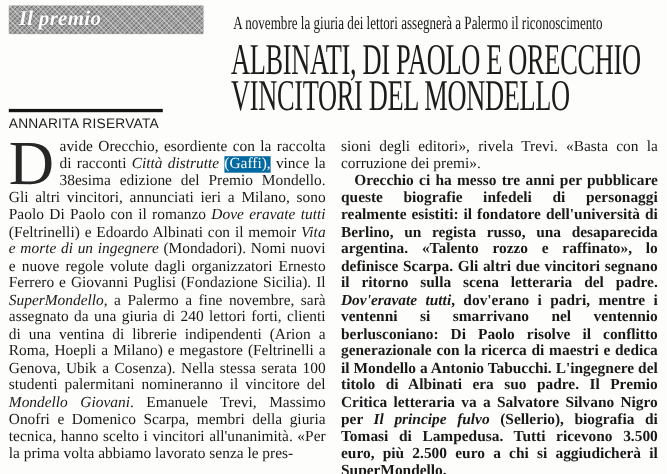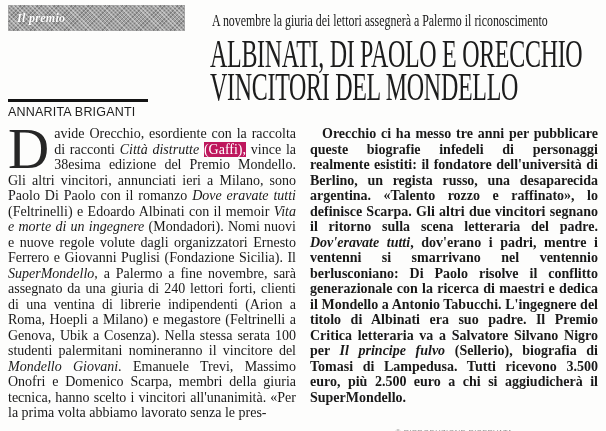--- a/index.html
+++ b/index.html
@@ -23,21 +23,21 @@
     display: flex; align-items: center;
     background-color: #a2a2a2;
     background-image:
       repeating-linear-gradient(45deg, rgba(255,255,255,.38) 0 1px, rgba(255,255,255,0) 1px 3px),
       repeating-linear-gradient(135deg, rgba(40,40,40,.30) 0 1px, rgba(0,0,0,0) 1px 3px);
   }
   .tag-label {
     color: #ffffff;
     font-weight: bold;
     font-style: italic;
-    font-size: 12px;
+    font-size: 19px;
     letter-spacing: .3px;
     text-shadow: 0 0 2px rgba(60,60,60,.55);
   }
 
   
   .kicker {
     position: absolute;
     left: 212px; top: 11px;
     font-size: 17px;
     white-space: nowrap;
@@ -100,21 +100,21 @@
 
   .dropcap {
     float: left;
     font-size: 57px;
     line-height: 46px;
     padding: 0 5px 0 0;
     color: #262626;
   }
   .italic { font-style: italic; margin-top: 36px; }
   .highlight {
-    background: #be185d;
+    background: #0369a1;
     color: #ffffff;
     padding: 0 0;
   }
 
   .copyright {
     margin-top: 20px;
     text-align: center;
     font-family: Liberation Sans, sans-serif;
     font-size: 7.5px;
     letter-spacing: .4px;
@@ -131,25 +131,26 @@
   </div>
 
   <div class="kicker">A novembre la giuria dei lettori assegnerà a Palermo il riconoscimento</div>
 
   <h1 class="headline">
     <span class="hl-line">ALBINATI, DI PAOLO E ORECCHIO</span>
     <span class="hl-line">VINCITORI DEL MONDELLO</span>
   </h1>
 
   <div class="byline-rule"></div>
-  <div class="byline">ANNARITA BRIGANTI</div>
+  <div class="byline">ANNARITA RISERVATA</div>
 
   <div class="columns">
     <div class="col">
       <p><span class="dropcap">D</span><span>avide Orecchio, esordiente con la raccolta di racconti </span><span class="italic">Città distrutte</span><span> </span><span class="highlight">(Gaffi),</span><span> vince la 38esima edizione del Premio Mondello. Gli altri vincitori, annunciati ieri a Milano, sono Paolo Di Paolo con il romanzo </span><span class="italic">Dove eravate tutti</span><span> (Feltrinelli) e Edoardo Albinati con il memoir </span><span class="italic">Vita e morte di un ingegnere</span><span> (Mondadori). Nomi nuovi e nuove regole volute dagli organizzatori Ernesto Ferrero e Giovanni Puglisi (Fondazione Sicilia). Il </span><span class="italic">SuperMondello</span><span>, a Palermo a fine novembre, sarà assegnato da una giuria di 240 lettori forti, clienti di una ventina di librerie indipendenti (Arion a Roma, Hoepli a Milano) e megastore (Feltrinelli a Genova, Ubik a Cosenza). Nella stessa serata 100 studenti palermitani nomineranno il vincitore del </span><span class="italic">Mondello Giovani</span><span>. Emanuele Trevi, Massimo Onofri e Domenico Scarpa, membri della giuria tecnica, hanno scelto i vincitori all'unanimità. «Per la prima volta abbiamo lavorato senza le pres-</span></p>
     </div>
     <div class="col">
+      <p><span>sioni degli editori», rivela Trevi. «Basta con la corruzione dei premi».</span></p>
       <p class="indent"><span>Orecchio ci ha messo tre anni per pubblicare queste biografie infedeli di personaggi realmente esistiti: il fondatore dell'università di Berlino, un regista russo, una desaparecida argentina. «Talento rozzo e raffinato», lo definisce Scarpa. Gli altri due vincitori segnano il ritorno sulla scena letteraria del padre. </span><span class="italic">Dov'eravate tutti</span><span>, dov'erano i padri, mentre i ventenni si smarrivano nel ventennio berlusconiano: Di Paolo risolve il conflitto generazionale con la ricerca di maestri e dedica il Mondello a Antonio Tabucchi. L'ingegnere del titolo di Albinati era suo padre. Il Premio Critica letteraria va a Salvatore Silvano Nigro per </span><span class="italic">Il principe fulvo</span><span> (Sellerio), biografia di Tomasi di Lampedusa. Tutti ricevono 3.500 euro, più 2.500 euro a chi si aggiudicherà il SuperMondello.</span></p>
       <div class="copyright">© RIPRODUZIONE RISERVATA</div>
     </div>
   </div>
 
 </div>
 
 </body></html>

